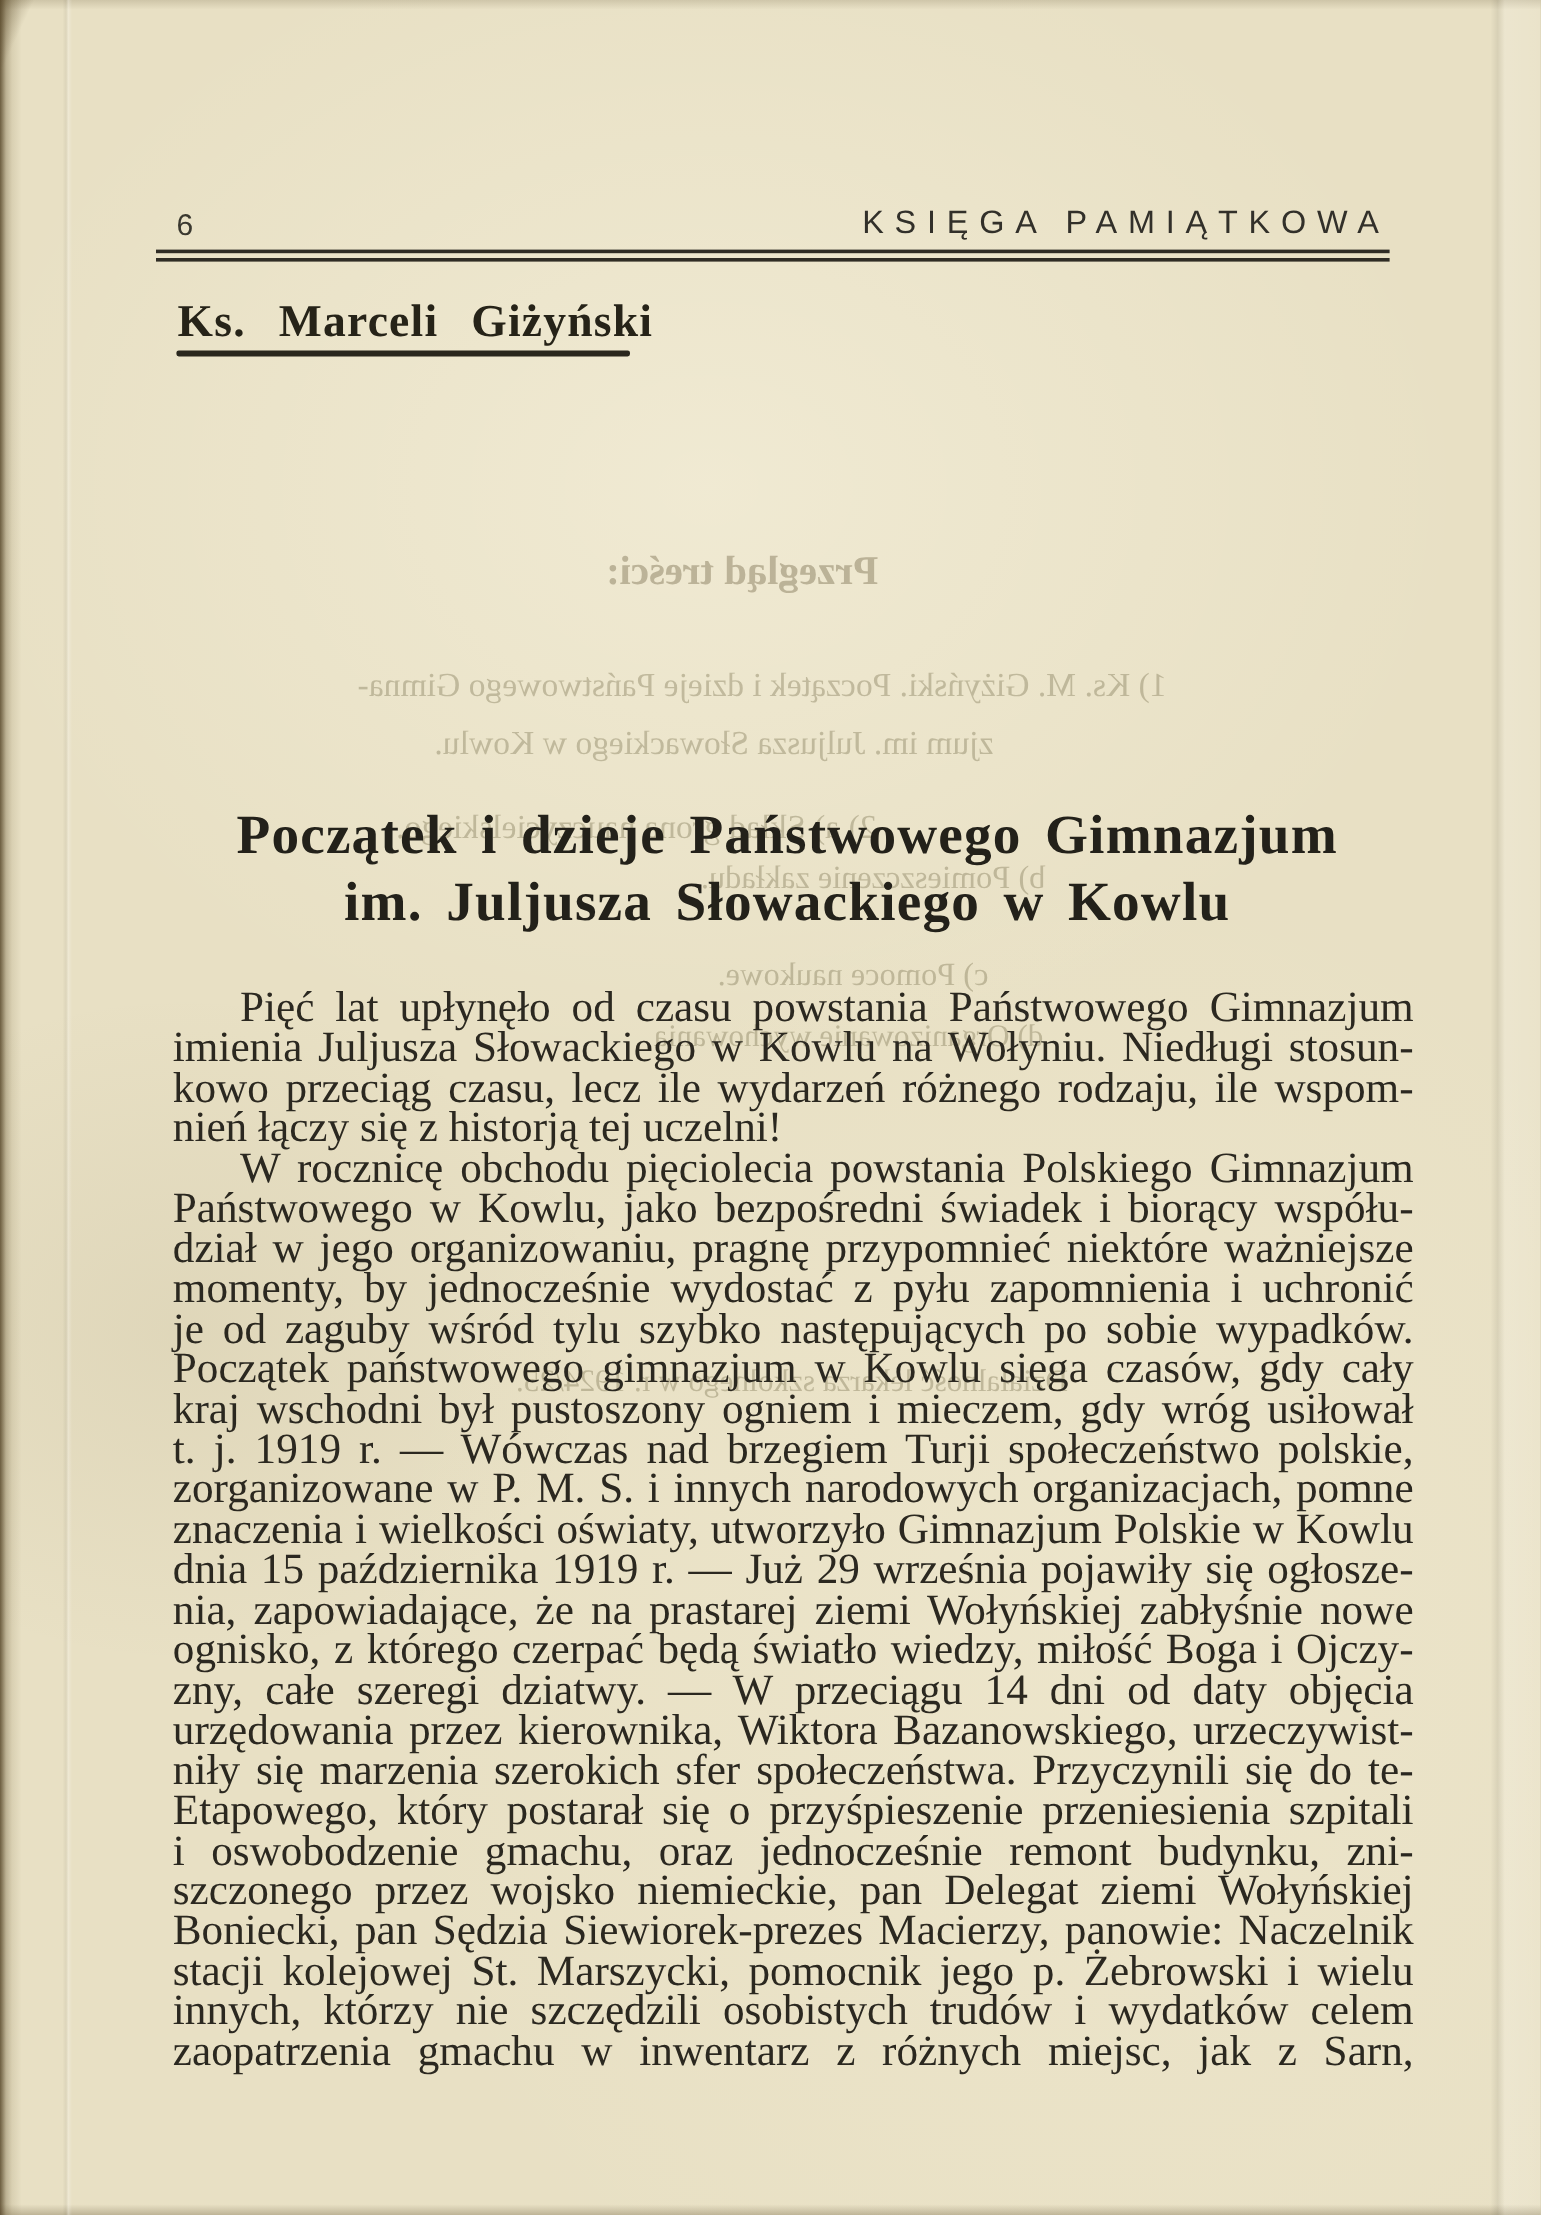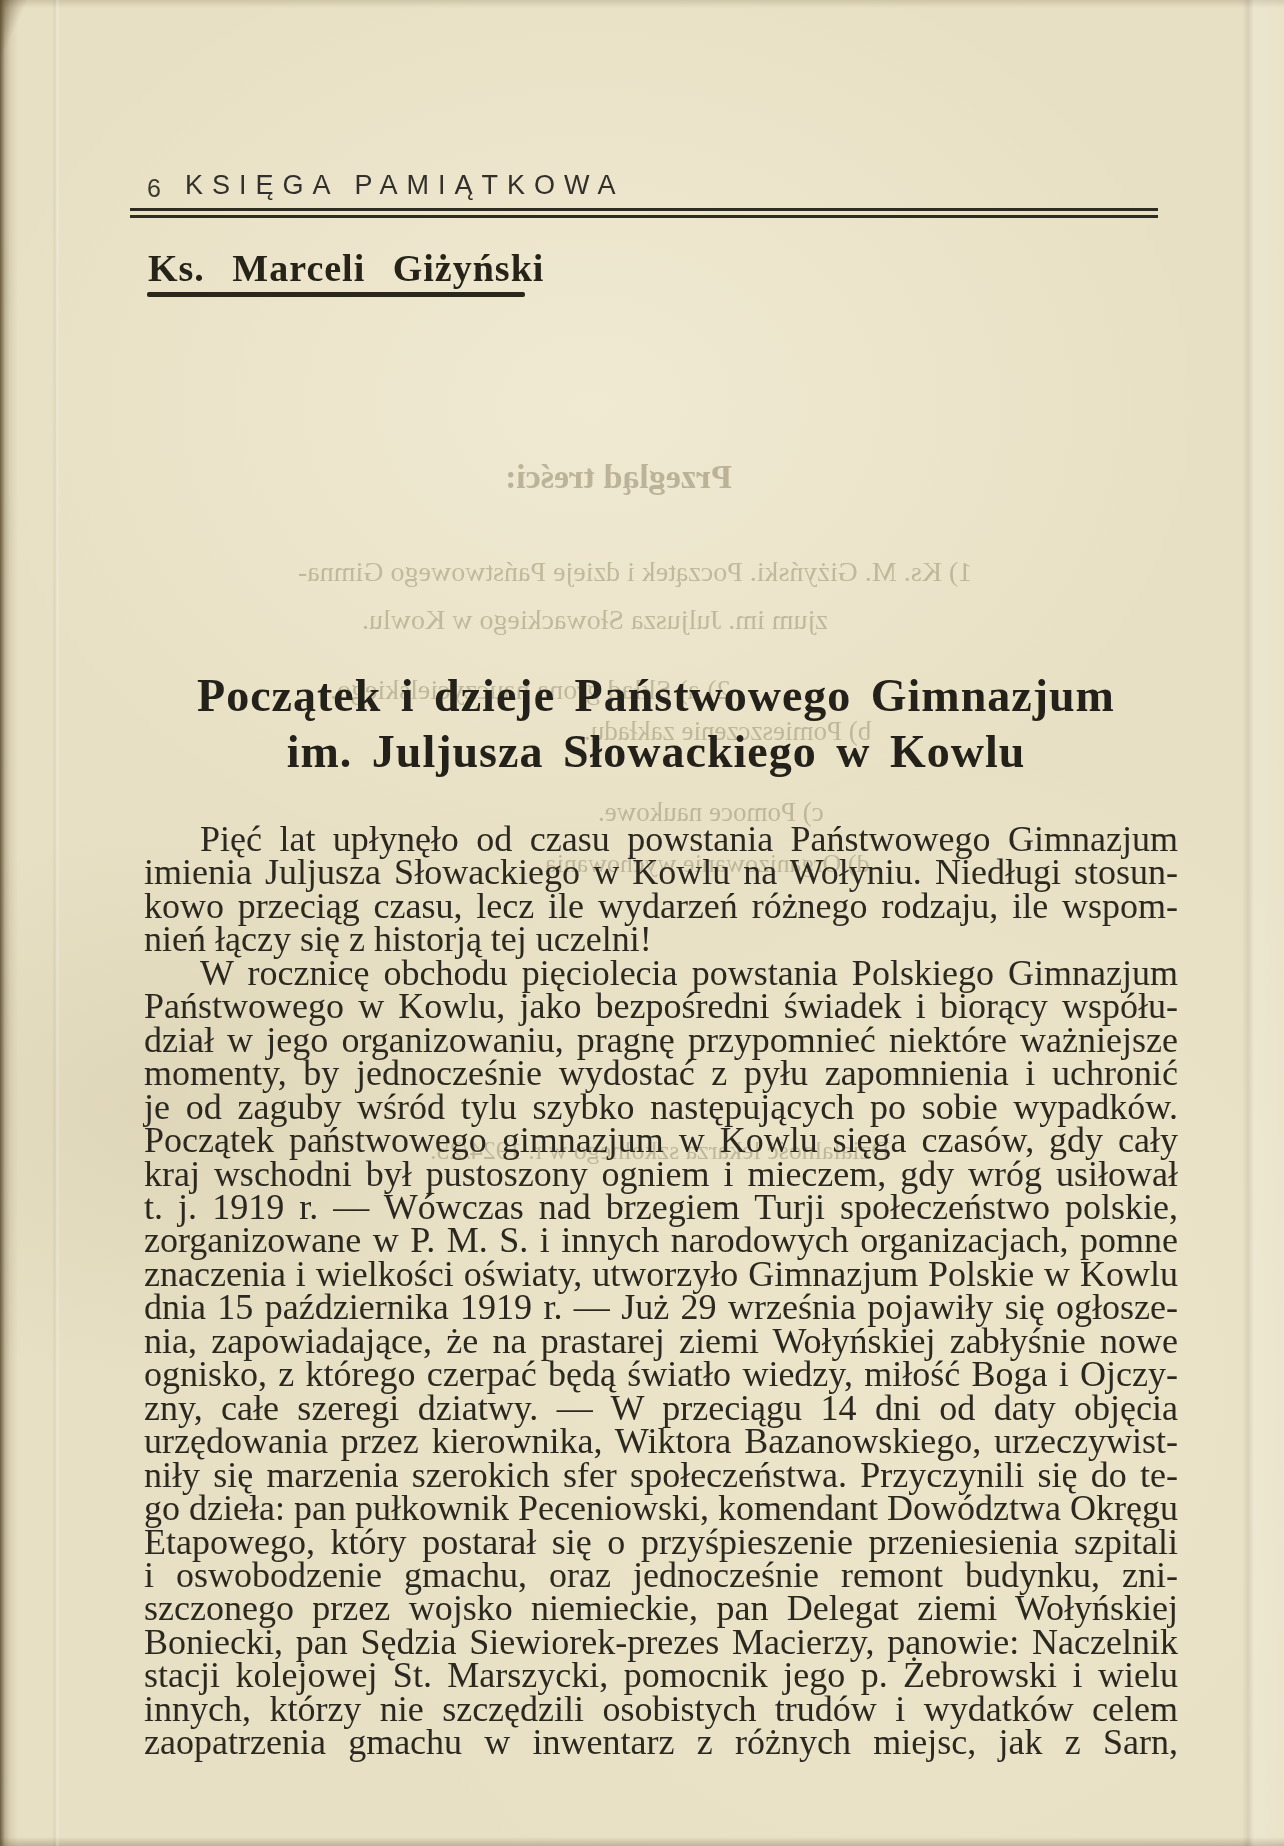--- a/index.html
+++ b/index.html
@@ -25,21 +25,21 @@
       linear-gradient(0deg, rgba(90,75,42,0.30) 0px, rgba(0,0,0,0) 9px),
       
       radial-gradient(ellipse 900px 700px at 46% 22%, rgba(255,252,238,0.35), rgba(255,252,238,0) 70%),
       radial-gradient(ellipse 800px 900px at 70% 75%, rgba(250,244,222,0.25), rgba(250,244,222,0) 75%),
       radial-gradient(ellipse 500px 400px at 12% 60%, rgba(120,104,64,0.08), rgba(120,104,64,0) 70%);
   }
   .abs { position: absolute; }
 
   .running-head {
     left: 130px; top: 170px; width: 1028px;
-    text-align: left; text-indent: 55px;
+    text-align: right; text-indent: 55px;
     font-family: "Liberation Sans", sans-serif;
     font-size: 27px; letter-spacing: 9px;
     color: #32302a;
   }
   .page-number {
     left: 147px; top: 174px;
     font-family: "Liberation Sans", sans-serif;
     font-size: 25px; color: #3a382f;
   }
   .head-rule {
@@ -129,21 +129,20 @@
       <div class="body-line">kraj wschodni był pustoszony ogniem i mieczem, gdy wróg usiłował</div>
       <div class="body-line">t. j. 1919 r. — Wówczas nad brzegiem Turji społeczeństwo polskie,</div>
       <div class="body-line">zorganizowane w P. M. S. i innych narodowych organizacjach, pomne</div>
       <div class="body-line">znaczenia i wielkości oświaty, utworzyło Gimnazjum Polskie w Kowlu</div>
       <div class="body-line">dnia 15 października 1919 r. — Już 29 września pojawiły się ogłosze-</div>
       <div class="body-line">nia, zapowiadające, że na prastarej ziemi Wołyńskiej zabłyśnie nowe</div>
       <div class="body-line">ognisko, z którego czerpać będą światło wiedzy, miłość Boga i Ojczy-</div>
       <div class="body-line">zny, całe szeregi dziatwy. — W przeciągu 14 dni od daty objęcia</div>
       <div class="body-line">urzędowania przez kierownika, Wiktora Bazanowskiego, urzeczywist-</div>
       <div class="body-line">niły się marzenia szerokich sfer społeczeństwa. Przyczynili się do te-</div>
-      <div class="body-line">go dzieła: pan pułkownik Peceniowski, komendant Dowództwa Okręgu</div>
       <div class="body-line">Etapowego, który postarał się o przyśpieszenie przeniesienia szpitali</div>
       <div class="body-line">i oswobodzenie gmachu, oraz jednocześnie remont budynku, zni-</div>
       <div class="body-line">szczonego przez wojsko niemieckie, pan Delegat ziemi Wołyńskiej</div>
       <div class="body-line">Boniecki, pan Sędzia Siewiorek-prezes Macierzy, panowie: Naczelnik</div>
       <div class="body-line">stacji kolejowej St. Marszycki, pomocnik jego p. Żebrowski i wielu</div>
       <div class="body-line">innych, którzy nie szczędzili osobistych trudów i wydatków celem</div>
       <div class="body-line">zaopatrzenia gmachu w inwentarz z różnych miejsc, jak z Sarn,</div>
     </div>
 
 </div>

